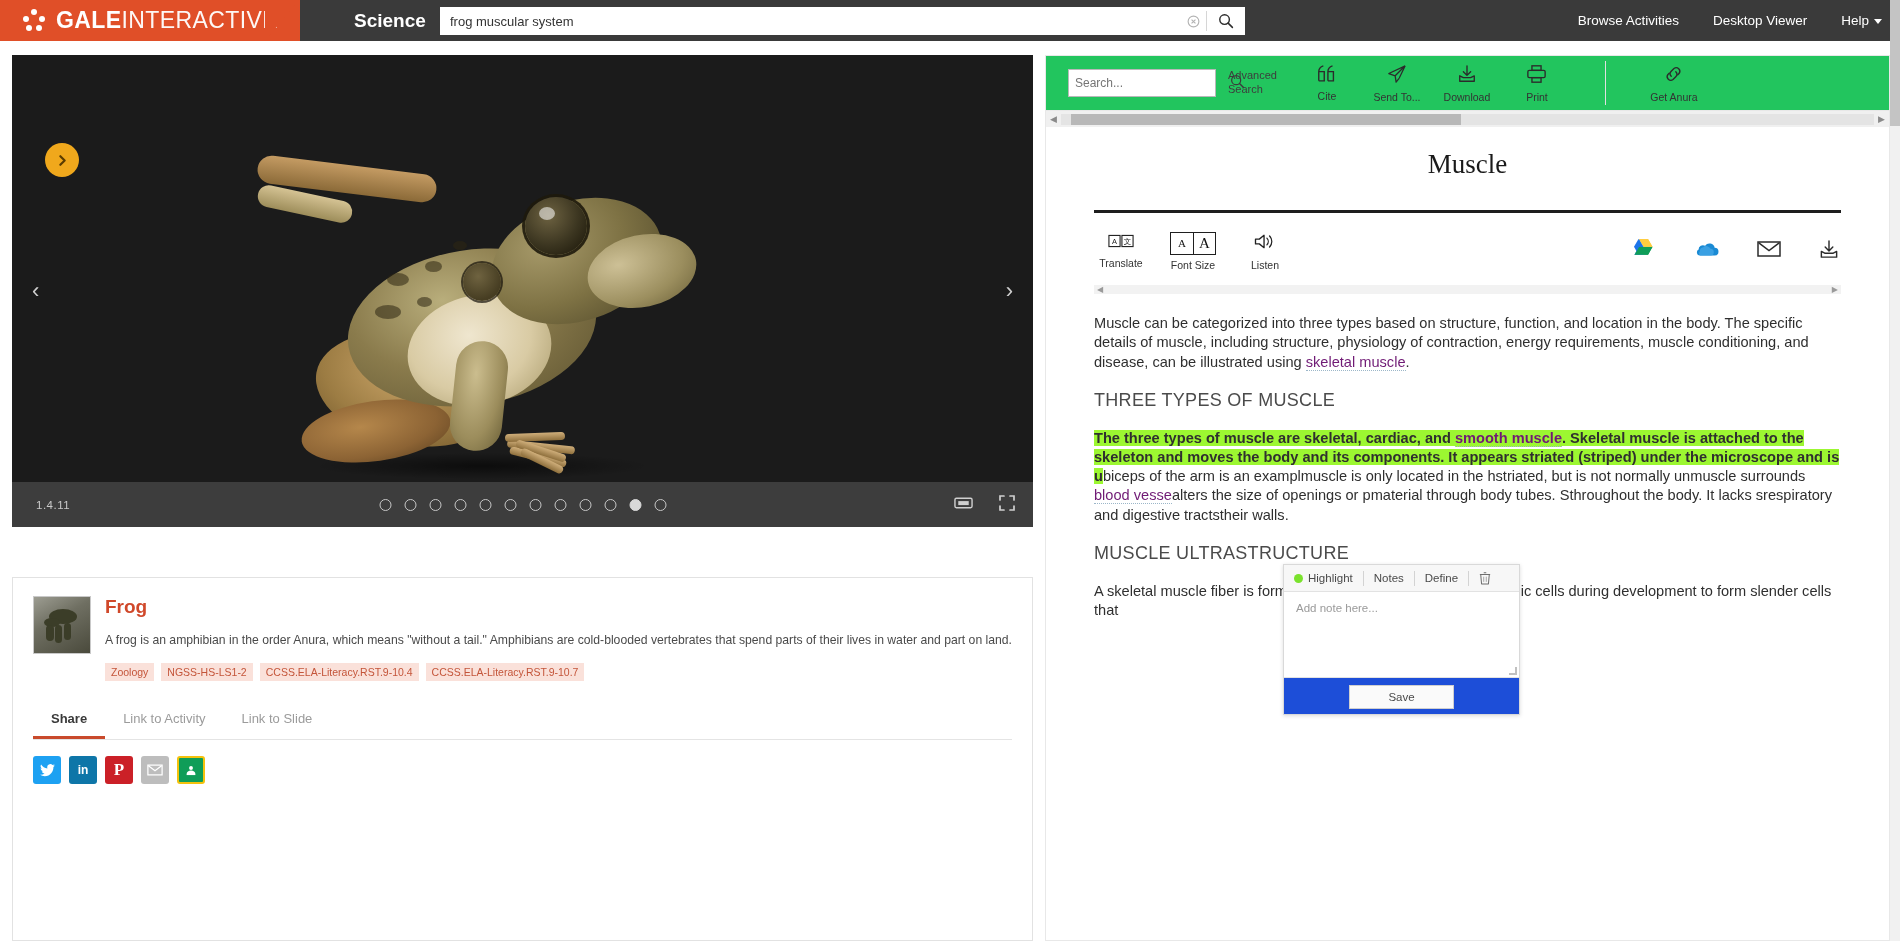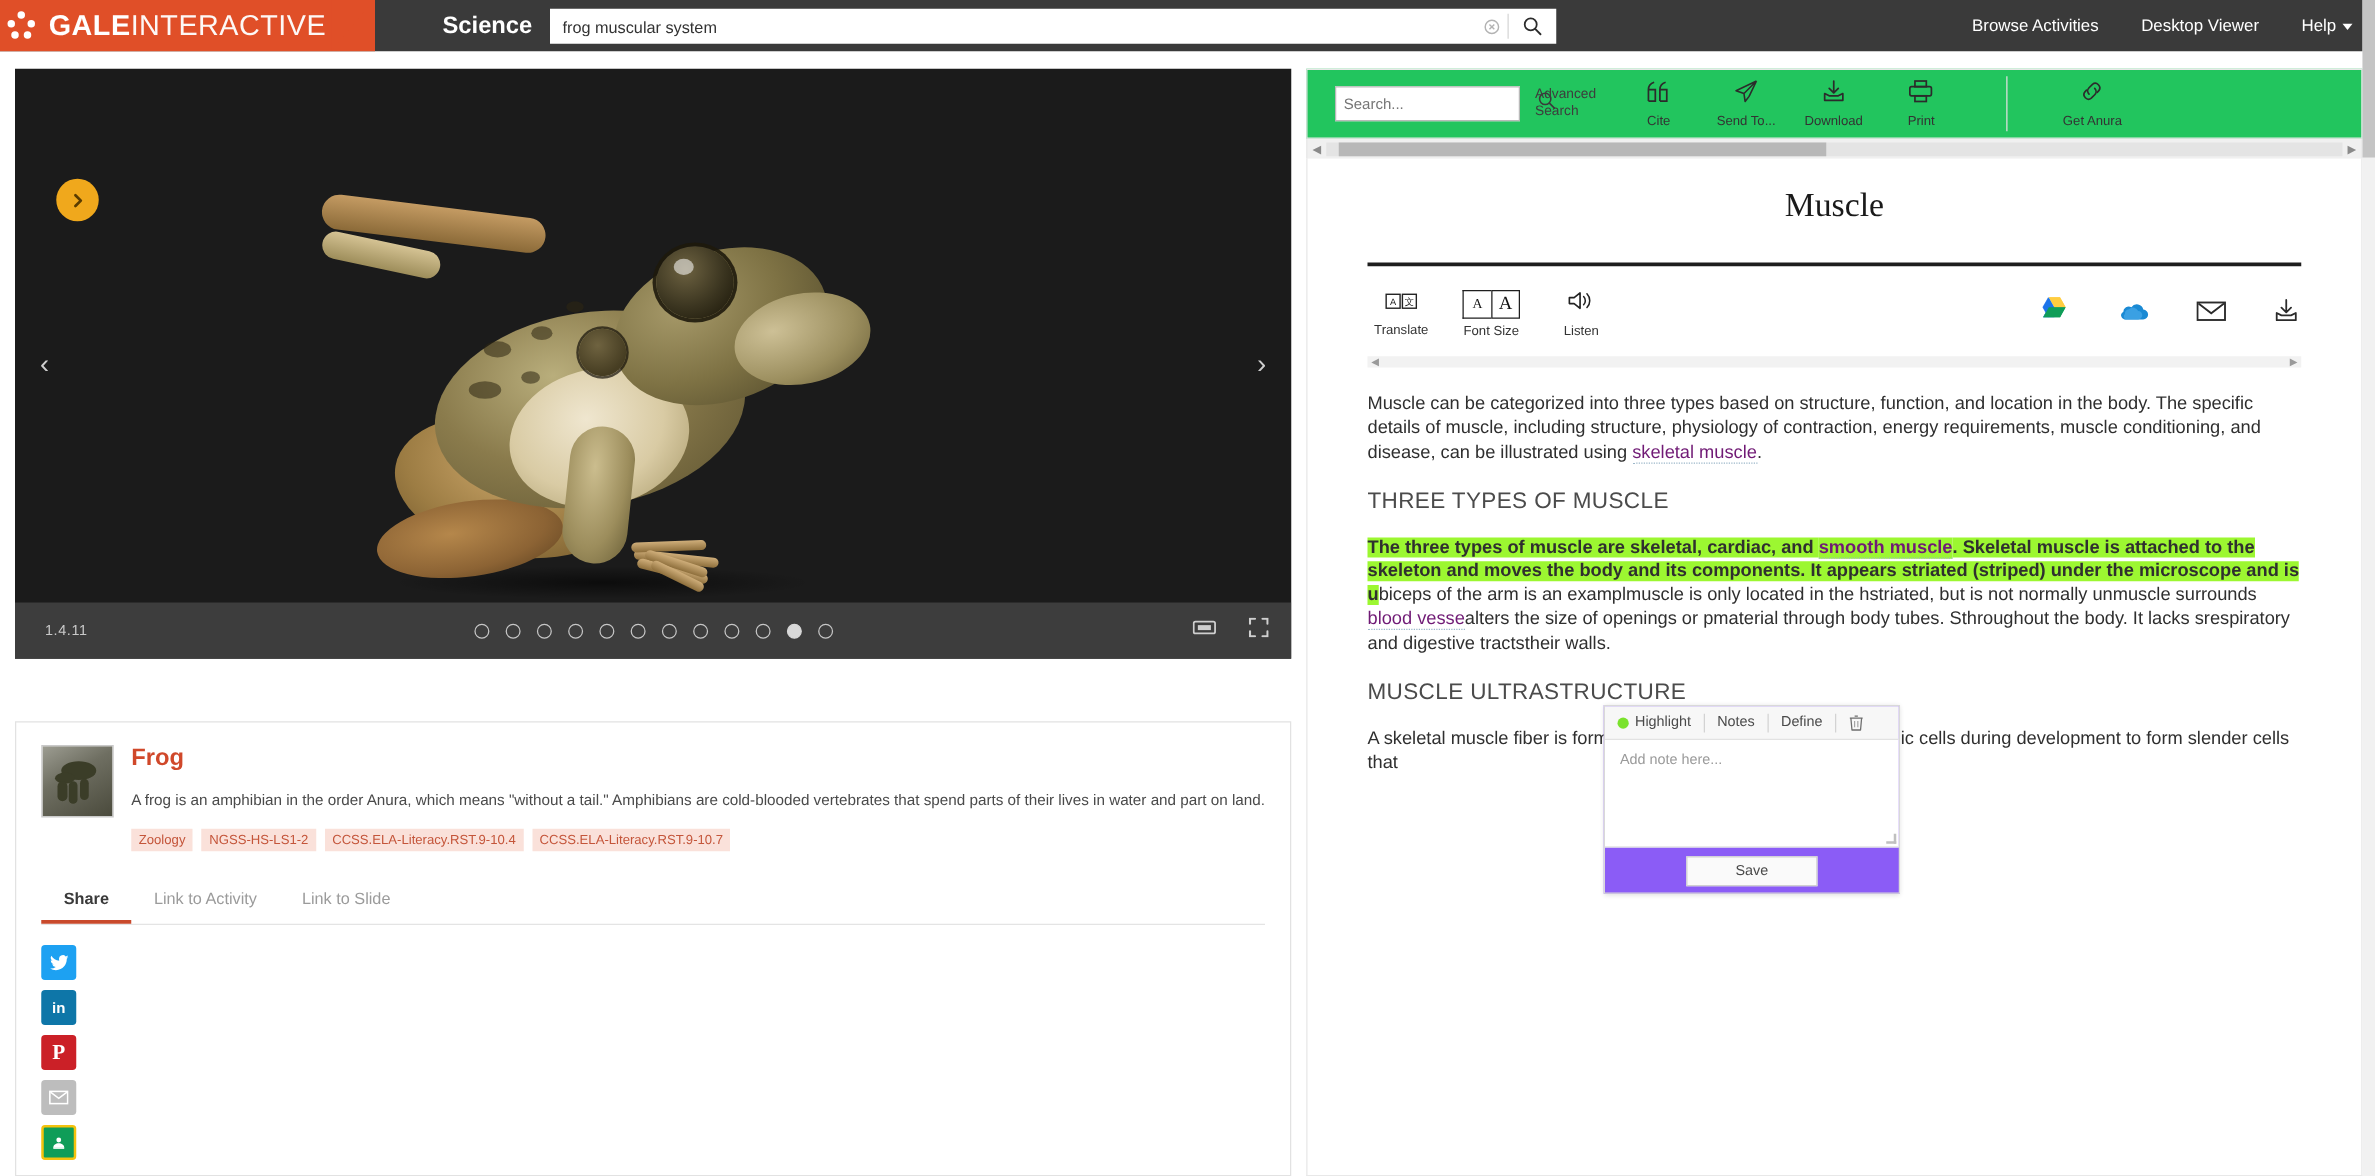--- a/index.html
+++ b/index.html
@@ -15,21 +15,21 @@
     position: absolute; top: 0; left: 0;
     width: 1900px; height: 41px;
     background: #3a3a3a;
     display: flex; align-items: center;
   }
   .brand {
     position: relative;
     height: 41px; width: 300px;
     background: #e04f28;
     display: flex; align-items: center;
-    padding-left: 6px;
+    padding-left: 23px;
     z-index: 3;
   }
   .brand-skew {
     position: absolute; top: 0; left: 265px;
     width: 0; height: 0;
     border-top: 41px solid #e04f28;
     border-right: 34px solid transparent;
   }
   .brand-logo {
     width: 24px; height: 24px; position: relative; flex: 0 0 24px;
@@ -256,21 +256,21 @@
     border-bottom: 1px solid #e4e4e4;
   }
   .tab {
     font-size: 13px; color: #9b9b9b; padding: 8px 18px 10px 18px;
     white-space: nowrap;
   }
   .tab.active {
     color: #3a3a3a; font-weight: 700;
     border-bottom: 3px solid #c94a2c;
   }
-  .share-row { display: flex; gap: 8px; margin: 16px 0 0 20px; flex-direction: column; }
+  .share-row { display: flex; gap: 8px; margin: 16px 0 0 20px; }
   .sbtn {
     width: 28px; height: 28px; border-radius: 3px;
     display: flex; align-items: center; justify-content: center;
     color: #fff; font-size: 14px; font-weight: 700;
   }
   .sb-tw { background: #1da1f2; }
   .sb-li { background: #0e76a8; font-size: 12px; }
   .sb-pi { background: #cb2027; font-family: "Liberation Serif", serif; font-size: 17px; }
   .sb-em { background: #bdbdbd; }
   .sb-gc { background: #0f9d58; border: 2px solid #f4c20d; }
@@ -374,21 +374,21 @@
   }
   .xref {
     color: #701a75; border-bottom: 1px dotted #9cb7c9;
   }
   .hl { background: #9cf731; font-weight: bold; }
 
   
   .note-popup {
     position: absolute; left: 1283px; top: 564px;
     width: 237px; height: 151px;
-    background: #8b5cf6; border: 1px solid #d9d9d9;
+    background: #1d4ed8; border: 1px solid #d9d9d9;
     box-shadow: 0 1px 4px rgba(0,0,0,.14);
     z-index: 20;
   }
   .note-head {
     display: flex; align-items: center; height: 27px;
     border-bottom: 1px solid #e2e2e2; background: #f7f7f7;
     font-size: 11.5px; color: #4a4a4a;
   }
   .note-head-item {
     display: flex; align-items: center; gap: 5px;

